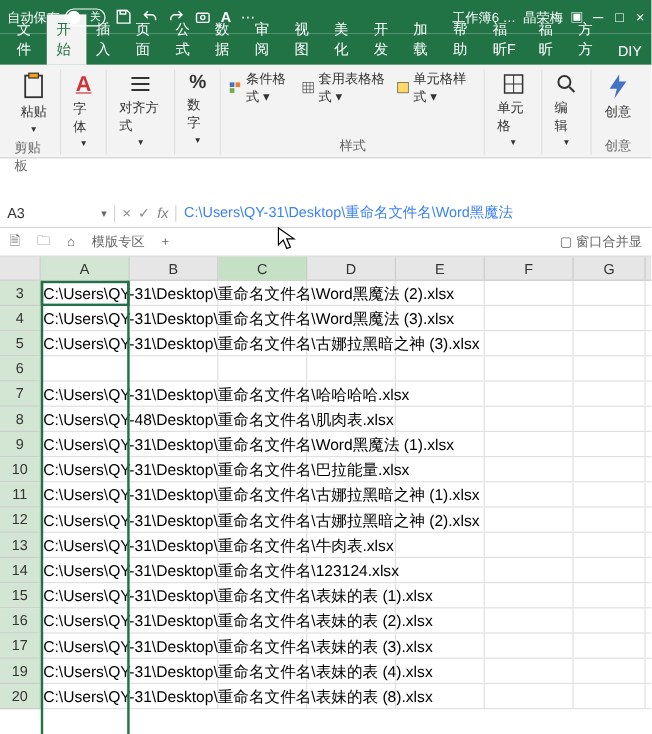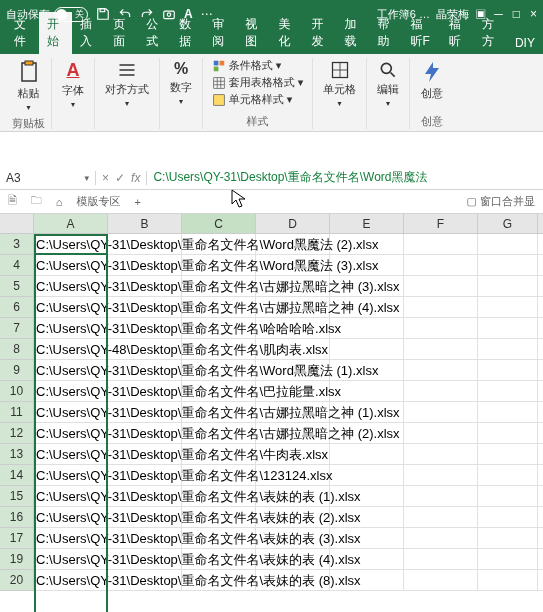--- a/index.html
+++ b/index.html
@@ -19,29 +19,29 @@
 .tab.active { background: #f3f3f3; color: #217346; }
 
 .ribbon { background: #f3f3f3; border-bottom: 1px solid #d4d4d4; height: 78px; display: flex; padding: 4px 6px 2px; }
 .group { display: flex; flex-direction: column; align-items: center; padding: 0 6px; border-right: 1px solid #e0e0e0; justify-content: space-between; }
 .group:last-child { border-right: none; }
 .group-body { display: flex; gap: 4px; align-items: flex-start; flex: 1; }
 .group-label { font-size: 11px; color: #666; margin-top: 2px; }
 .big-btn { display: flex; flex-direction: column; align-items: center; gap: 2px; font-size: 11px; padding: 2px 4px; cursor: pointer; }
 .ico { width: 20px; height: 20px; }
 .ico-lg { width: 24px; height: 24px; }
-.small-list { display: flex; flex-direction: column; gap: 2px; font-size: 11px; }
+.small-list { display: flex; flex-direction: row; gap: 2px; font-size: 11px; }
 .small-list div { display: flex; align-items: center; gap: 3px; cursor: pointer; }
 .small-ico { width: 14px; height: 14px; }
 
 .fx-row { height: 24px; border-bottom: 1px solid #d4d4d4; display: flex; align-items: center; font-size: 12px; margin-top: 34px; }
 .namebox { width: 96px; border-right: 1px solid #d4d4d4; padding: 0 6px; display: flex; align-items: center; justify-content: space-between; }
 .namebox .dd { font-size: 9px; color: #666; }
 .fx-btns { display: flex; gap: 6px; padding: 0 6px; border-right: 1px solid #d4d4d4; align-items: center; color: #888; }
-.fx-input { flex: 1; padding: 0 6px; color: #15803d; }
+.fx-input { flex: 1; padding: 0 6px; color: #3b82f6; }
 
 .sheet-tabs { height: 24px; border-bottom: 1px solid #d4d4d4; display: flex; align-items: center; padding: 0 4px; gap: 6px; font-size: 11px; color: #666; }
 .sheet-tabs .sbtn { padding: 2px 4px; cursor: pointer; }
 .sheet-tabs .spacer { flex: 1; }
 
 .grid { position: relative; }
 .col-headers { display: flex; background: #e6e6e6; border-bottom: 1px solid #ccc; height: 20px; }
 .corner { width: 34px; border-right: 1px solid #ccc; }
 .ch { border-right: 1px solid #ccc; text-align: center; font-size: 12px; line-height: 20px; color: #333; }
 .ch.sel { background: #d3e5d3; }
@@ -297,21 +297,20 @@
       <div class="row">
         <div class="rh sel">6</div>
         <div class="cells">
           <div class="vline" style="width: 74px;"></div>
           <div class="vline" style="width: 74px;"></div>
           <div class="vline" style="width: 74px;"></div>
           <div class="vline" style="width: 74px;"></div>
           <div class="vline" style="width: 74px;"></div>
           <div class="vline" style="width: 74px;"></div>
           <div class="vline" style="width: 60px;"></div>
-          <div class="cell-text">C:\Users\QY-31\Desktop\重命名文件名\古娜拉黑暗之神 (4).xlsx</div>
         </div>
       </div>
       <div class="row">
         <div class="rh sel">7</div>
         <div class="cells">
           <div class="vline" style="width: 74px;"></div>
           <div class="vline" style="width: 74px;"></div>
           <div class="vline" style="width: 74px;"></div>
           <div class="vline" style="width: 74px;"></div>
           <div class="vline" style="width: 74px;"></div>

